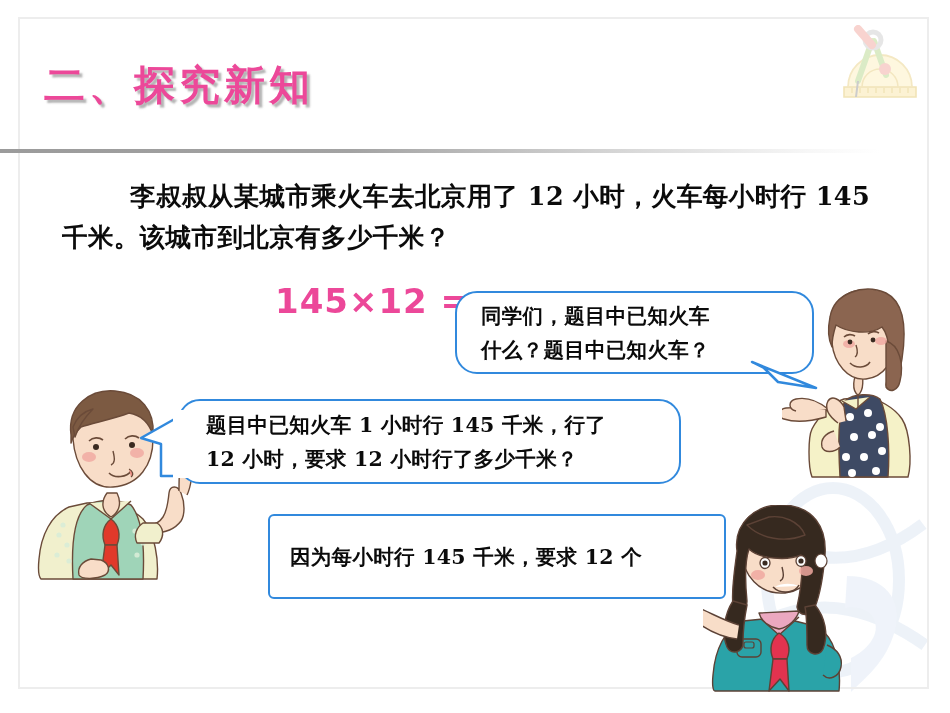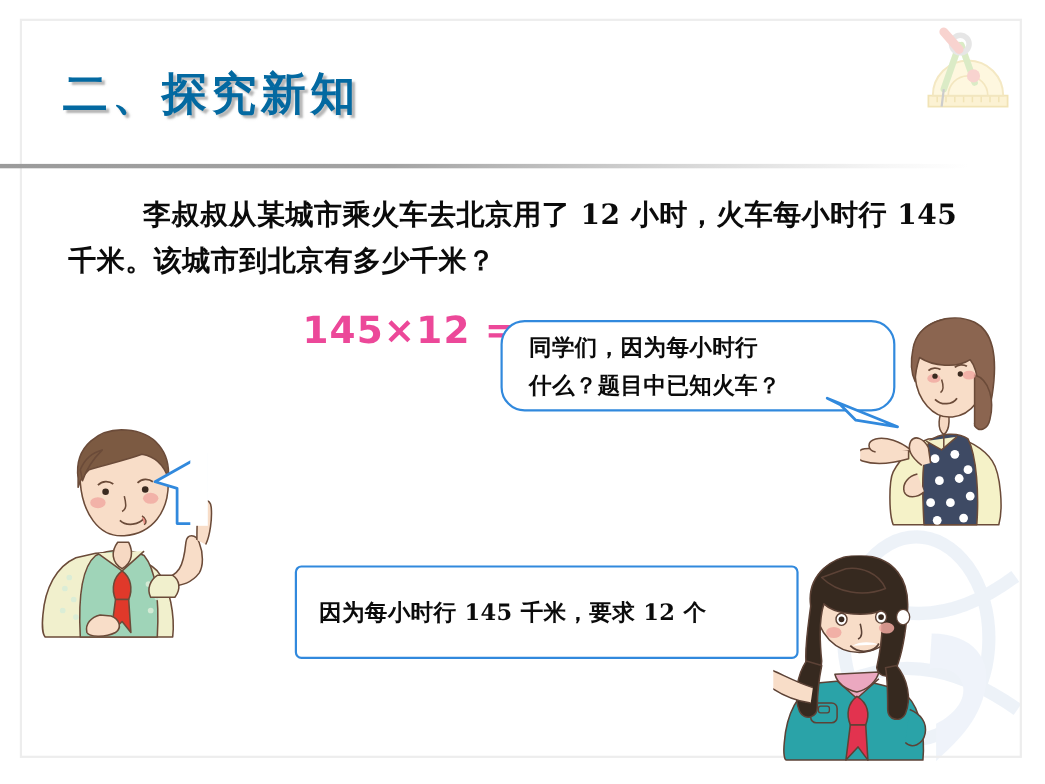--- a/index.html
+++ b/index.html
@@ -43,27 +43,27 @@
     position: absolute;
     left: 0px;
     top: 149px;
     width: 880px;
     height: 4px;
     background: linear-gradient(to right, #9b9b9b 0%, #a3a3a3 40%, #d9d9d9 72%, #f7f7f7 92%, #ffffff 100%);
   }
   
   .heading {
     position: absolute;
-    left: 57px;
+    left: 44px;
     top: 58px;
     font-family: "DejaVu Serif", "Liberation Serif", serif;
     font-size: 41px;
     font-weight: 700;
     letter-spacing: 4px;
-    color: #0369a1;
+    color: #ec4899;
     text-shadow: 3px 3px 2px rgba(140,140,140,0.65);
     white-space: nowrap;
   }
   
   .tools-icon {
     position: absolute;
     left: 828px;
     top: 23px;
     width: 96px;
     height: 84px;
@@ -289,28 +289,34 @@
       <path d="M70 82 C78 90 92 88 96 80" fill="none" stroke-width="1.6"></path>
       <path d="M72 82 C78 78 90 78 95 81" fill="#ffffff" stroke="none"></path>
       <path d="M36 120 C22 116 8 108 -2 104 C-10 100 -16 108 -10 114 C2 124 18 132 34 134" fill="#f8ddc8"></path>
       <path d="M-6 104 C-14 100 -22 98 -26 102 C-30 106 -26 112 -18 114" fill="#f8ddc8"></path>
       <path d="M124 140 C134 144 140 152 138 162 C136 172 126 176 120 170" fill="#2aa3a8"></path>
     </g>
   </svg>
 
   <div class="bubble" id="bubble-1">
     <div class="btext">
-      <div>同学们，因为每小时行</div>
+      <div>同学们，题目中已知火车</div>
       <div>什么？题目中已知火车？</div>
     </div>
   </div>
   <svg class="tail" style="left:750px; top:360px; width:70px; height:40px;" viewBox="0 0 70 40">
     <path d="M2 2 L66 28 L28 22 L14 8 Z" fill="#ffffff" stroke="#3189dd" stroke-width="2.5" stroke-linejoin="round"></path>
   </svg>
 
+  <div class="bubble" id="bubble-2">
+    <div class="btext">
+      <div>题目中已知火车 1 小时行 145 千米，行了</div>
+      <div>12 小时，要求 12 小时行了多少千米？</div>
+    </div>
+  </div>
   <svg class="tail" style="left:139px; top:408px; width:50px; height:72px;" viewBox="0 0 50 72">
     <path d="M48 4 L2 30 L22 36 L22 68 L48 68 Z" fill="#ffffff" stroke="#3189dd" stroke-width="2.5" stroke-linejoin="round"></path>
     <rect x="34" y="2" width="16" height="68" fill="#ffffff" stroke="none"></rect>
   </svg>
 
   <div class="bubble" id="bubble-3">
     <div class="btext">
       <div>因为每小时行 145 千米，要求 12 个</div>
     </div>
 

